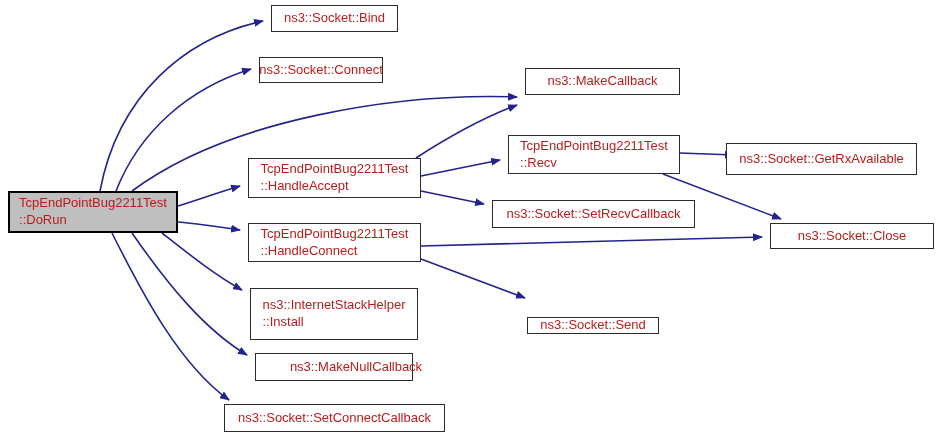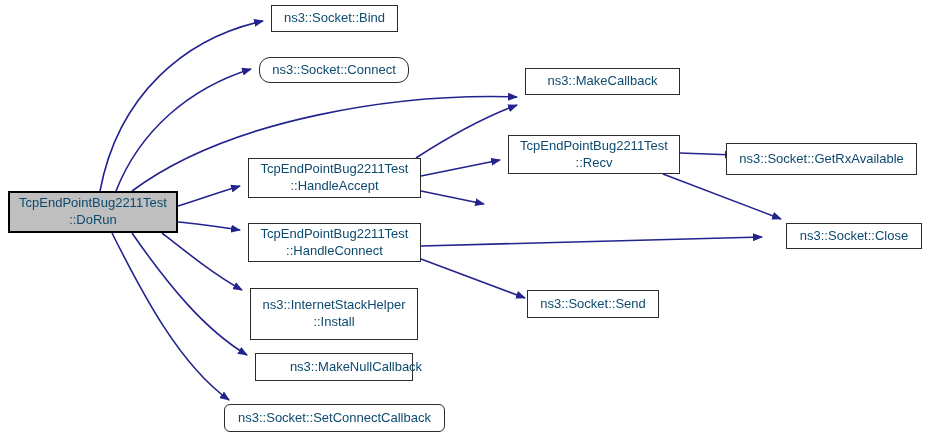--- a/index.html
+++ b/index.html
@@ -20,49 +20,48 @@
   #edges path.edge {
     fill: none;
     stroke: #23238e;
     stroke-width: 1.6;
   }
   .node {
     position: absolute;
     display: flex;
     align-items: center;
     justify-content: center;
-    text-align: center;
     background: #ffffff;
     border: 1px solid #2b2b2b;
-    color: #0c4a6e;
+    color: #b91c1c;
     font-size: 13px;
     line-height: 1.3;
     white-space: pre-line;
     cursor: pointer;
   }
   .node.highlight {
     background: #bfbfbf;
     border: 2px solid #000000;
     cursor: default;
   }
   
   #n-dorun              { left:   8px; top: 191px; width: 170px; height: 42px; }
   #n-bind               { left: 271px; top:   5px; width: 127px; height: 27px; }
-  #n-connect            { left: 259px; top:  57px; width: 150px; height: 26px; border-radius: 11px; }
+  #n-connect            { left: 259px; top:  57px; width: 124px; height: 26px; }
   #n-makecallback       { left: 525px; top:  68px; width: 155px; height: 27px; }
   #n-handleaccept       { left: 248px; top: 158px; width: 173px; height: 40px; }
   #n-recv               { left: 508px; top: 135px; width: 172px; height: 39px; }
   #n-getrxavailable     { left: 726px; top: 143px; width: 191px; height: 32px; }
   #n-setrecvcallback    { left: 492px; top: 200px; width: 203px; height: 28px; }
   #n-handleconnect      { left: 248px; top: 223px; width: 173px; height: 39px; }
-  #n-close              { left: 770px; top: 223px; width: 136px; height: 26px; margin-left: 16px; }
+  #n-close              { left: 770px; top: 223px; width: 164px; height: 26px; }
   #n-install            { left: 250px; top: 288px; width: 168px; height: 52px; }
-  #n-send               { left: 527px; top: 290px; width: 132px; height: 28px; }
+  #n-send               { left: 527px; top: 317px; width: 132px; height: 17px; }
   #n-makenullcallback   { left: 255px; top: 353px; width: 158px; height: 28px; padding-left: 44px; }
-  #n-setconnectcallback { left: 224px; top: 404px; width: 221px; height: 28px; border-radius: 6px; }
+  #n-setconnectcallback { left: 224px; top: 404px; width: 221px; height: 28px; }
 </style>
 </head>
 <body>
 
 <div id="canvas">
 
   <svg id="edges" viewBox="0 0 939 437" xmlns="http://www.w3.org/2000/svg">
     <defs>
       <marker id="arrow" markerWidth="10" markerHeight="8" refX="9" refY="4" orient="auto" markerUnits="userSpaceOnUse">
         <path d="M0,0 L10,4 L0,8 Z" fill="#23238e"></path>
@@ -95,20 +94,21 @@
   <div class="node" id="n-makecallback">ns3::MakeCallback</div>
 
   <div class="node" id="n-handleaccept">TcpEndPointBug2211Test
 ::HandleAccept</div>
 
   <div class="node" id="n-recv">TcpEndPointBug2211Test
 ::Recv</div>
 
   <div class="node" id="n-getrxavailable">ns3::Socket::GetRxAvailable</div>
 
+  <div class="node" id="n-setrecvcallback">ns3::Socket::SetRecvCallback</div>
 
   <div class="node" id="n-handleconnect">TcpEndPointBug2211Test
 ::HandleConnect</div>
 
   <div class="node" id="n-close">ns3::Socket::Close</div>
 
   <div class="node" id="n-install">ns3::InternetStackHelper
 ::Install</div>
 
   <div class="node" id="n-send">ns3::Socket::Send</div>

